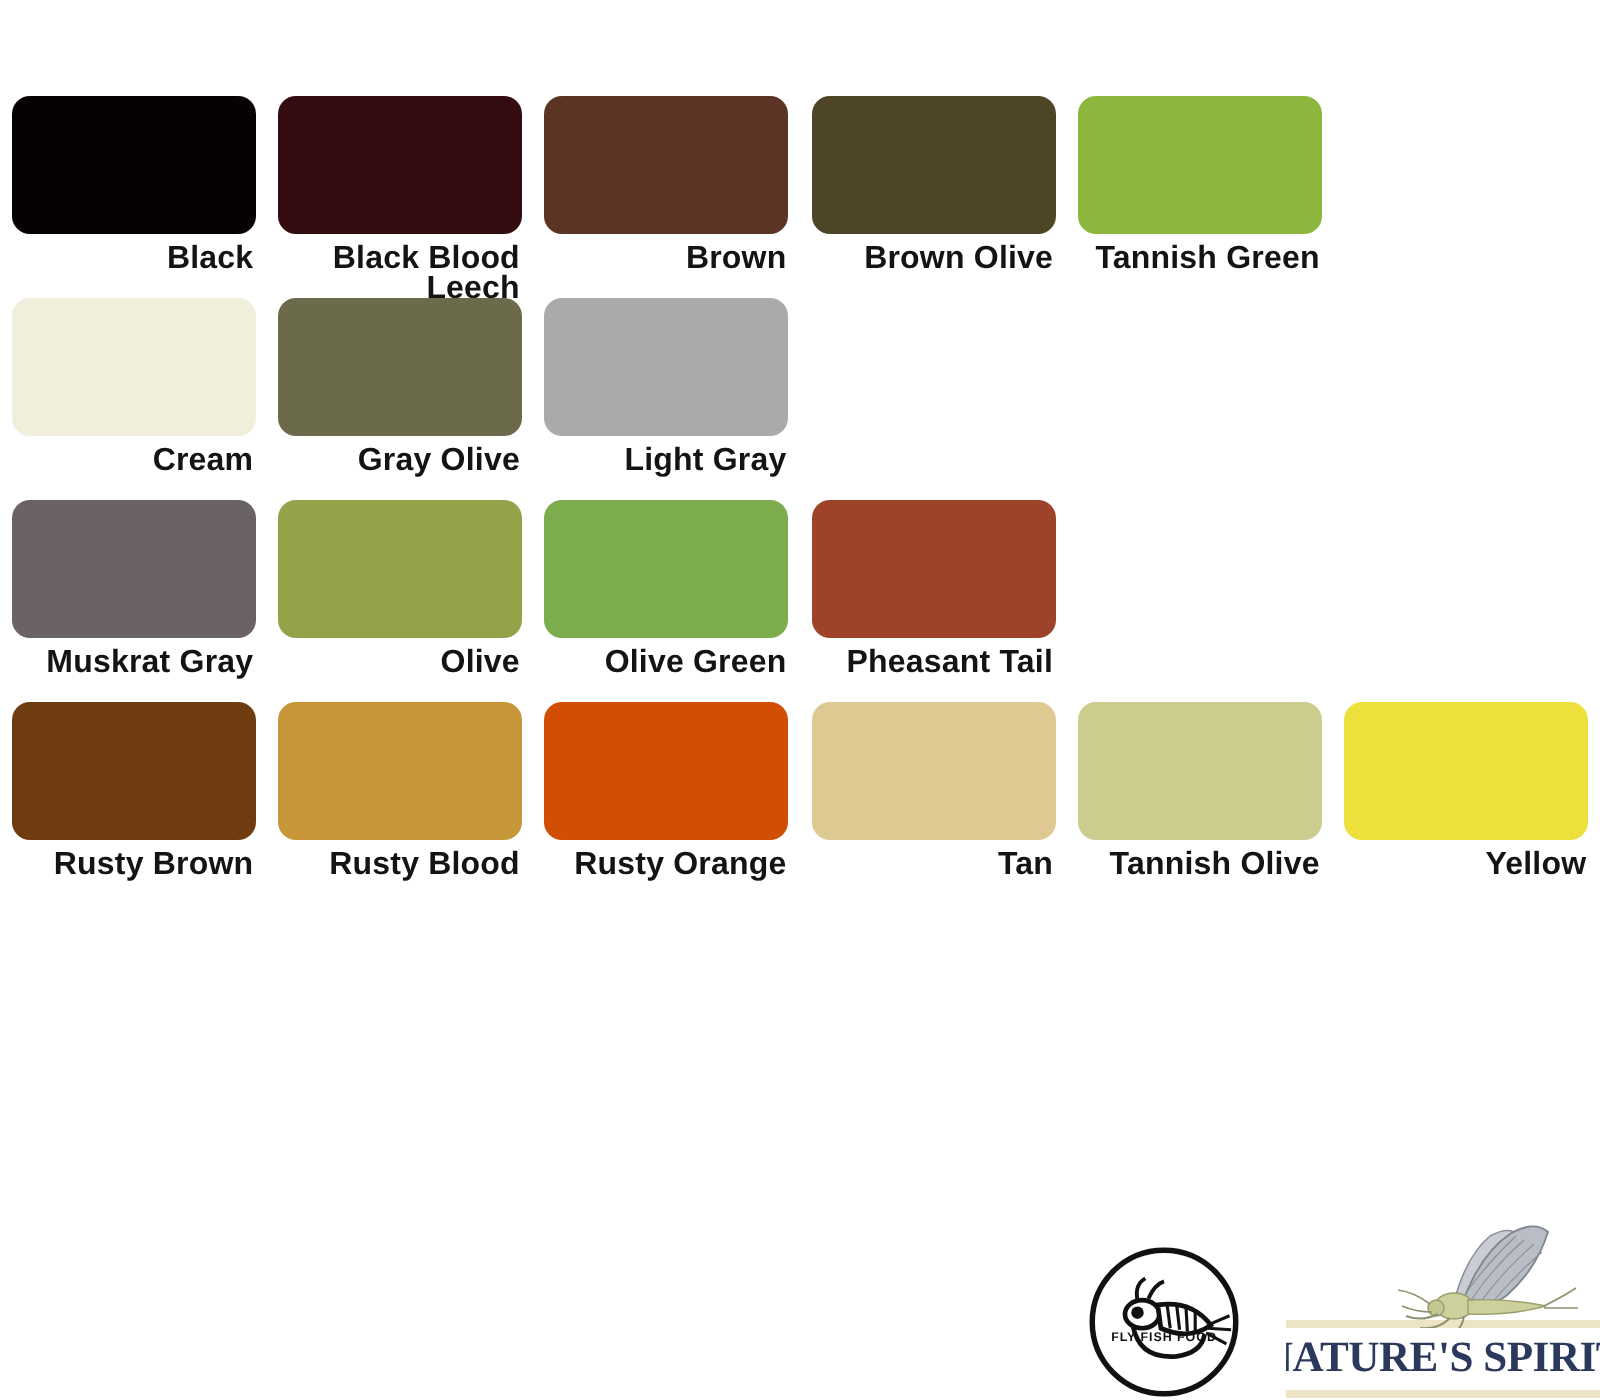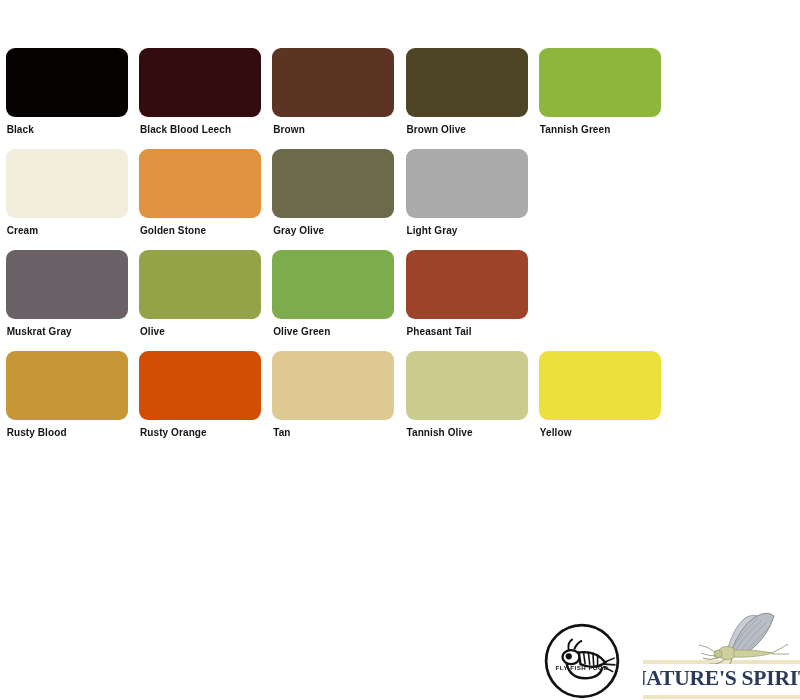--- a/index.html
+++ b/index.html
@@ -36,24 +36,24 @@
     align-items: center;
   }
   .swatch-chip {
     width: 122px;
     height: 69px;
     border-radius: 9px;
     flex: none;
   }
   .swatch-label {
     margin-top: 5px;
-    font-size: 10px;
+    font-size: 16px;
     font-weight: bold;
     line-height: 15px;
-    text-align: left;
+    text-align: right;
     color: #141414;
     width: 120px;
     letter-spacing: 0.1px;
   }
 
   
   #footer-logos {
     position: absolute;
     left: 543px;
     top: 612px;
@@ -125,24 +125,20 @@
         <div class="swatch-chip" style="background: rgb(141, 182, 60);"></div>
         <div class="swatch-label">Tannish Green</div>
       </div>
     </div>
     <div class="swatch-row">
       <div class="swatch-cell">
         <div class="swatch-chip" style="background: rgb(241, 238, 220);"></div>
         <div class="swatch-label">Cream</div>
       </div>
       <div class="swatch-cell">
-        <div class="swatch-chip" style="background: rgb(224, 146, 62);"></div>
-        <div class="swatch-label">Golden Stone</div>
-      </div>
-      <div class="swatch-cell">
         <div class="swatch-chip" style="background: rgb(107, 107, 76);"></div>
         <div class="swatch-label">Gray Olive</div>
       </div>
       <div class="swatch-cell">
         <div class="swatch-chip" style="background: rgb(170, 170, 170);"></div>
         <div class="swatch-label">Light Gray</div>
       </div>
     </div>
     <div class="swatch-row">
       <div class="swatch-cell">
@@ -156,20 +152,24 @@
       <div class="swatch-cell">
         <div class="swatch-chip" style="background: rgb(124, 172, 76);"></div>
         <div class="swatch-label">Olive Green</div>
       </div>
       <div class="swatch-cell">
         <div class="swatch-chip" style="background: rgb(157, 67, 42);"></div>
         <div class="swatch-label">Pheasant Tail</div>
       </div>
     </div>
     <div class="swatch-row">
+      <div class="swatch-cell">
+        <div class="swatch-chip" style="background: rgb(111, 60, 18);"></div>
+        <div class="swatch-label">Rusty Brown</div>
+      </div>
       <div class="swatch-cell">
         <div class="swatch-chip" style="background: rgb(199, 150, 55);"></div>
         <div class="swatch-label">Rusty Blood</div>
       </div>
       <div class="swatch-cell">
         <div class="swatch-chip" style="background: rgb(210, 78, 5);"></div>
         <div class="swatch-label">Rusty Orange</div>
       </div>
       <div class="swatch-cell">
         <div class="swatch-chip" style="background: rgb(223, 201, 146);"></div>

